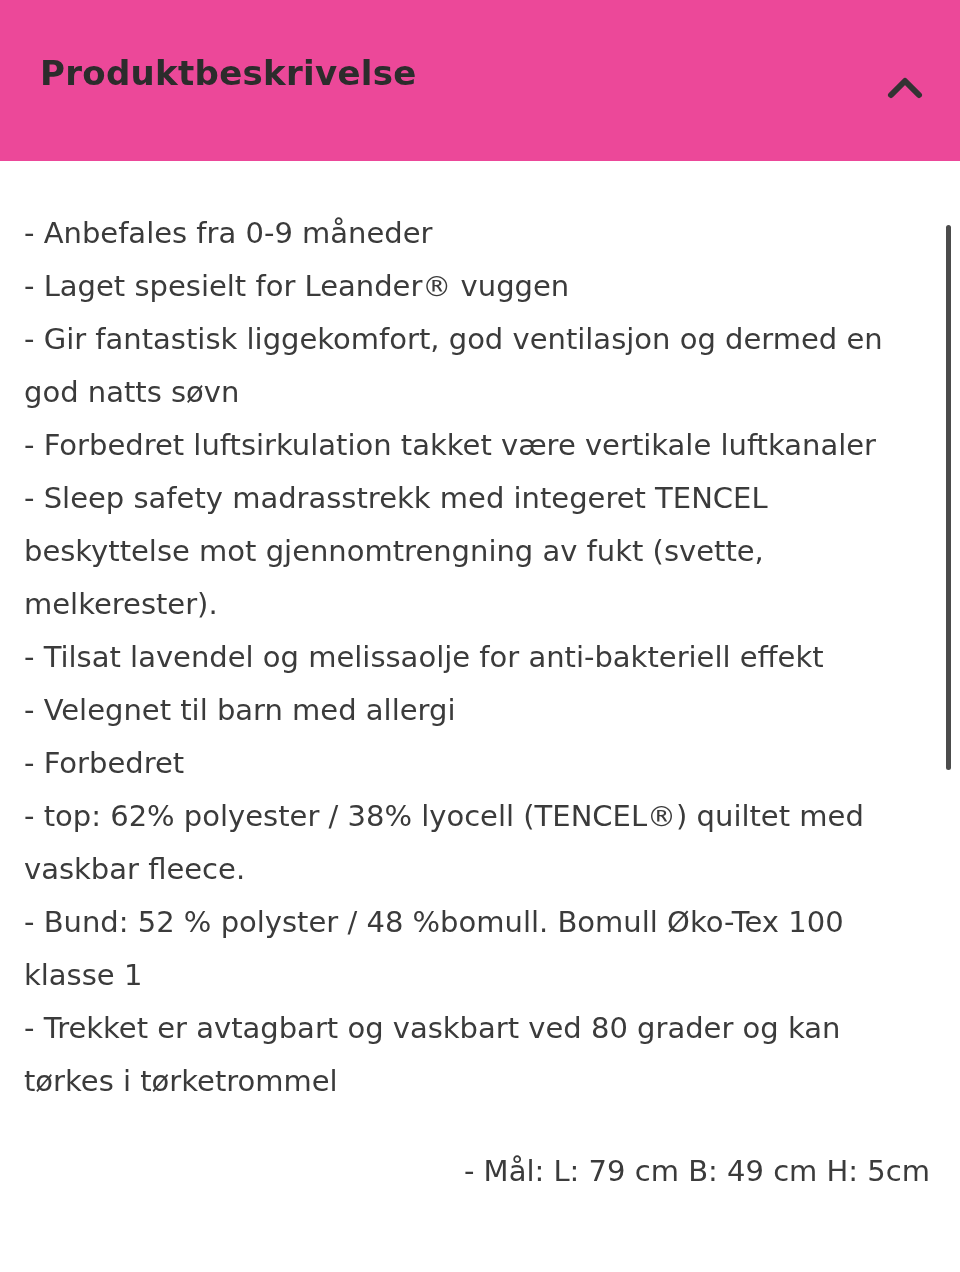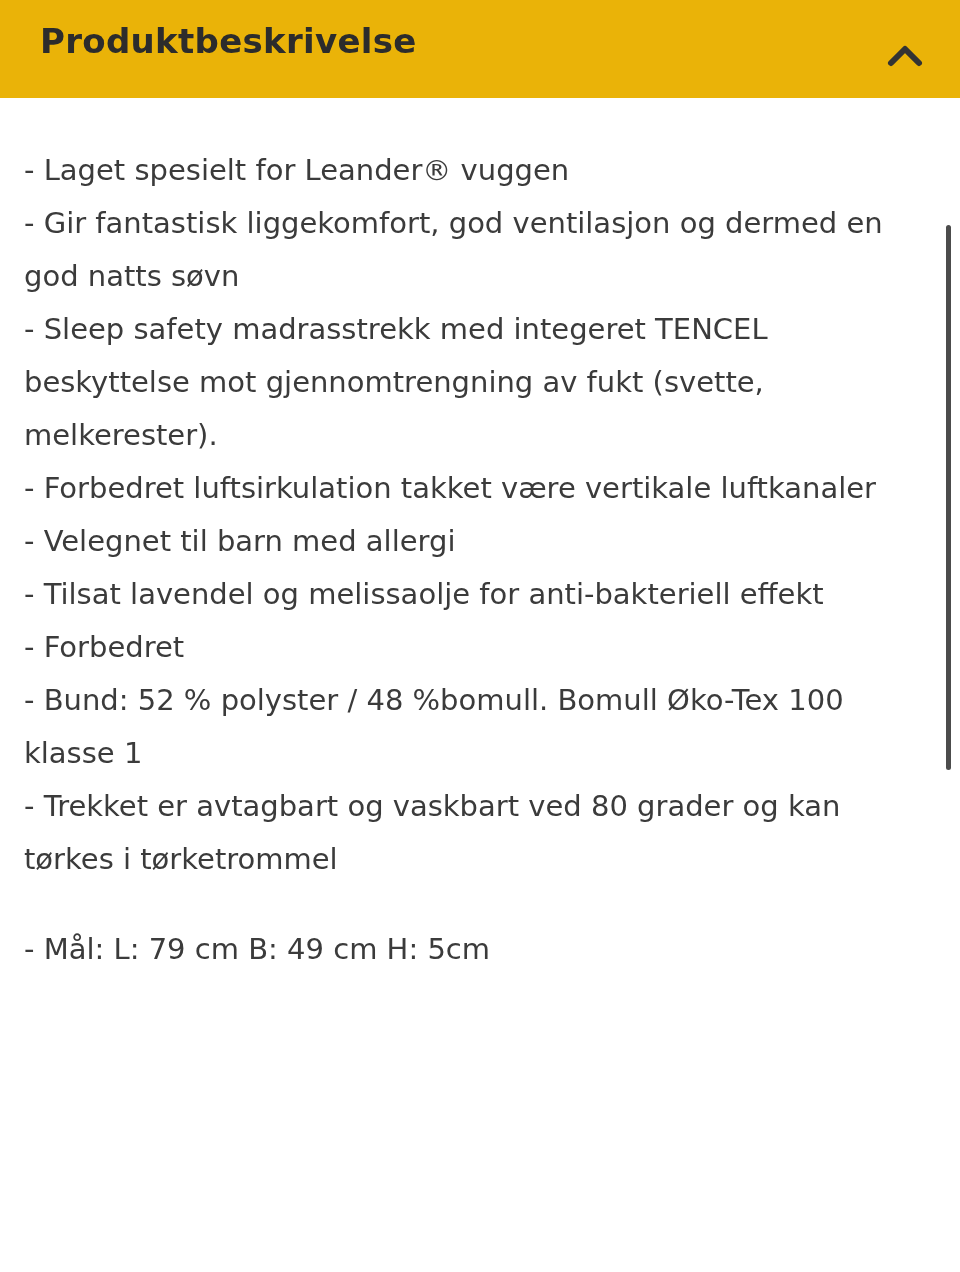--- a/index.html
+++ b/index.html
@@ -6,22 +6,22 @@
   html, body { width: 960px; }
   body {
     height: 1272px;
     background: #ffffff;
     font-family: "DejaVu Sans", "Liberation Sans", sans-serif;
     color: #3b3b3b;
     position: relative;
     overflow: hidden;
   }
   .accordion-header {
-    background: #eab308;
-    height: 98px;
+    background: #ec4899;
+    height: 161px;
     display: flex;
     align-items: center;
     justify-content: space-between;
     padding: 0 36px 16px 40px;
     cursor: pointer;
   }
   .section-title {
     font-size: 34px;
     font-weight: bold;
     color: #2c2c2c;
@@ -35,20 +35,21 @@
     padding: 46px 30px 0 24px;
   }
   .item {
     font-size: 29px;
     line-height: 53px;
     font-weight: 400;
     color: #3b3b3b;
   }
   .item-dimensions {
     margin-top: 37px;
+    text-align: right;
   }
   .scrollbar-thumb {
     position: absolute;
     top: 225px;
     right: 9px;
     width: 5px;
     height: 545px;
     border-radius: 3px;
     background: #4c4c4c;
   }
@@ -61,27 +62,29 @@
   <header class="accordion-header">
     <h2 class="section-title">Produktbeskrivelse</h2>
     <span class="chevron">
       <svg width="38" height="26" viewBox="0 0 38 26" fill="none" xmlns="http://www.w3.org/2000/svg">
         <path d="M5 20 L19 6 L33 20" stroke="#333333" stroke-width="6" stroke-linecap="round" stroke-linejoin="round"></path>
       </svg>
     </span>
   </header>
 
   <div class="body-area">
+    <p class="item">- Anbefales fra 0-9 måneder</p>
     <p class="item">- Laget spesielt for Leander® vuggen</p>
     <p class="item">- Gir fantastisk liggekomfort, god ventilasjon og dermed en god natts søvn</p>
+    <p class="item">- Forbedret luftsirkulation takket være vertikale luftkanaler</p>
     <p class="item">- Sleep safety madrasstrekk med integeret TENCEL beskyttelse mot gjennomtrengning av fukt (svette, melkerester).</p>
-    <p class="item">- Forbedret luftsirkulation takket være vertikale luftkanaler</p>
+    <p class="item">- Tilsat lavendel og melissaolje for anti-bakteriell effekt</p>
     <p class="item">- Velegnet til barn med allergi</p>
-    <p class="item">- Tilsat lavendel og melissaolje for anti-bakteriell effekt</p>
     <p class="item">- Forbedret</p>
+    <p class="item">- top: 62% polyester / 38% lyocell (TENCEL®) quiltet med vaskbar fleece.</p>
     <p class="item">- Bund: 52 % polyster / 48 %bomull. Bomull Øko-Tex 100 klasse 1</p>
     <p class="item">- Trekket er avtagbart og vaskbart ved 80 grader og kan tørkes i tørketrommel</p>
     <p class="item item-dimensions">- Mål: L: 79 cm B: 49 cm H: 5cm</p>
   </div>
 
   <div class="scrollbar-thumb"></div>
 
 </section>
 
 </body></html>

